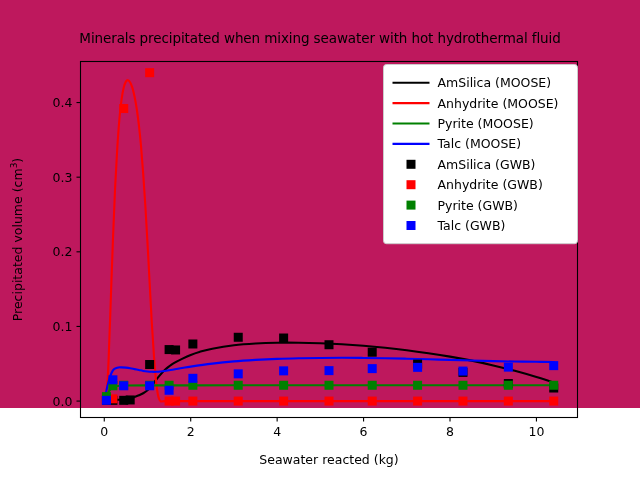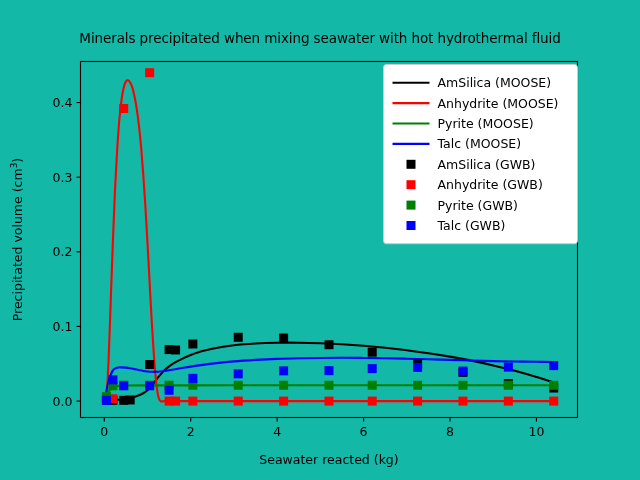--- a/index.html
+++ b/index.html
@@ -12,22 +12,22 @@
     width: 640px;
     height: 480px;
     font-family: "DejaVu Sans", sans-serif;
     overflow: hidden;
     position: relative;
   }
   #figure {
     position: absolute;
     left: 0; top: 0;
     width: 640px;
-    height: 480px;
-    background: #14b8a6;
+    height: 408px;
+    background: #be185d;
   }
   #chart-title {
     position: absolute;
     left: 0;
     top: 30px;
     width: 640px;
     text-align: center;
     font-size: 13.5px;
     color: #000000;
     white-space: nowrap;

